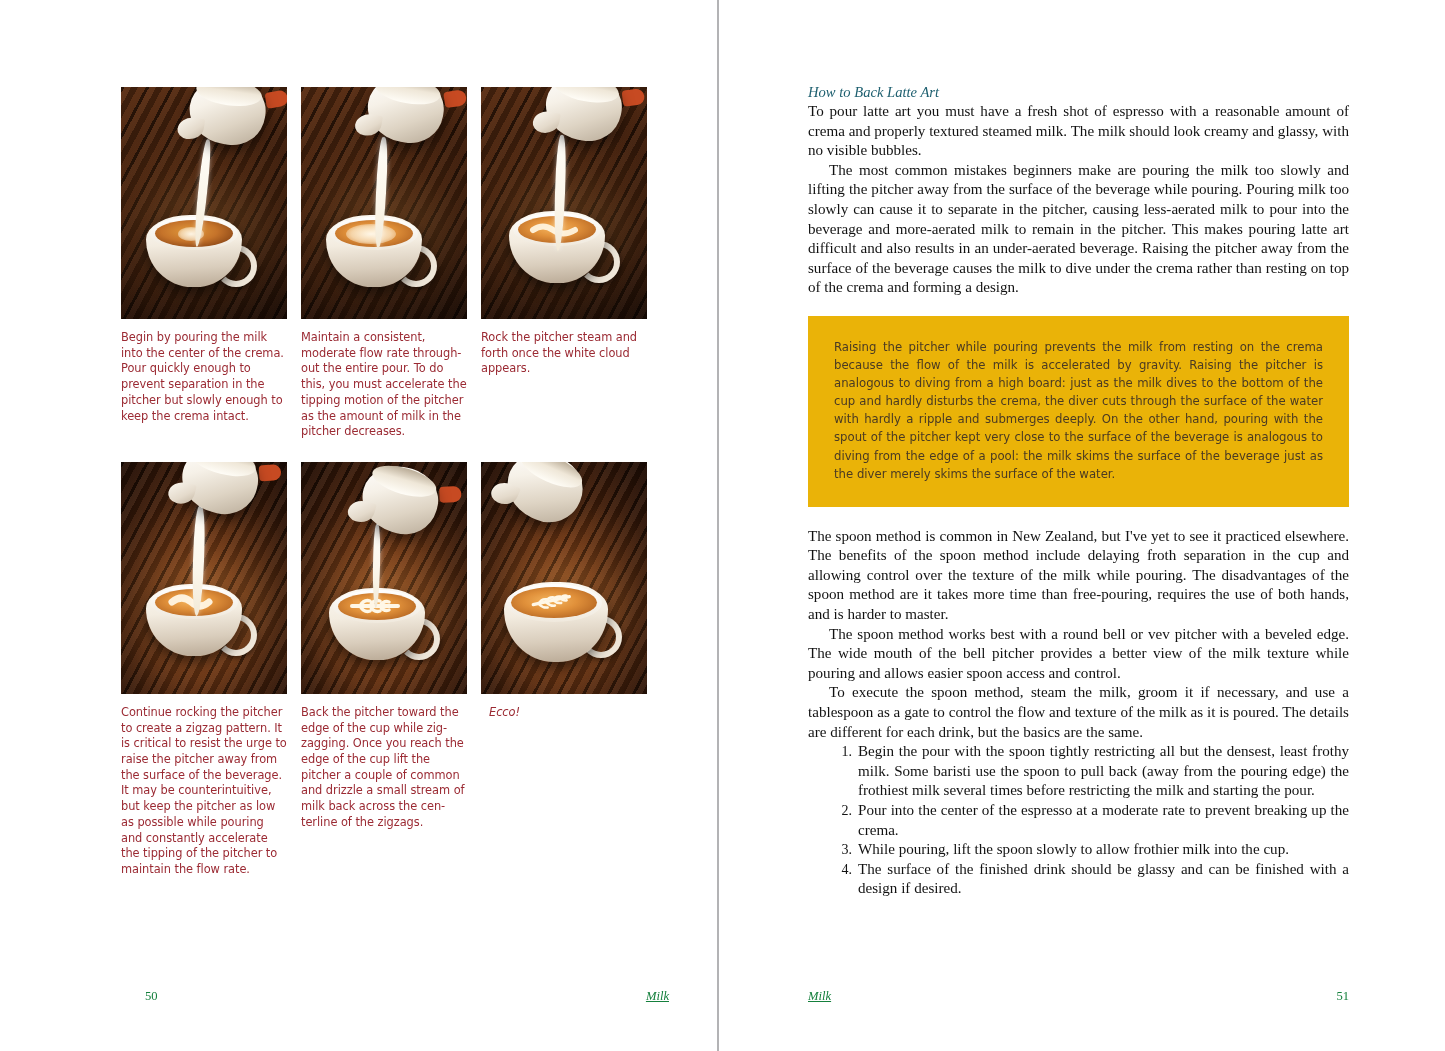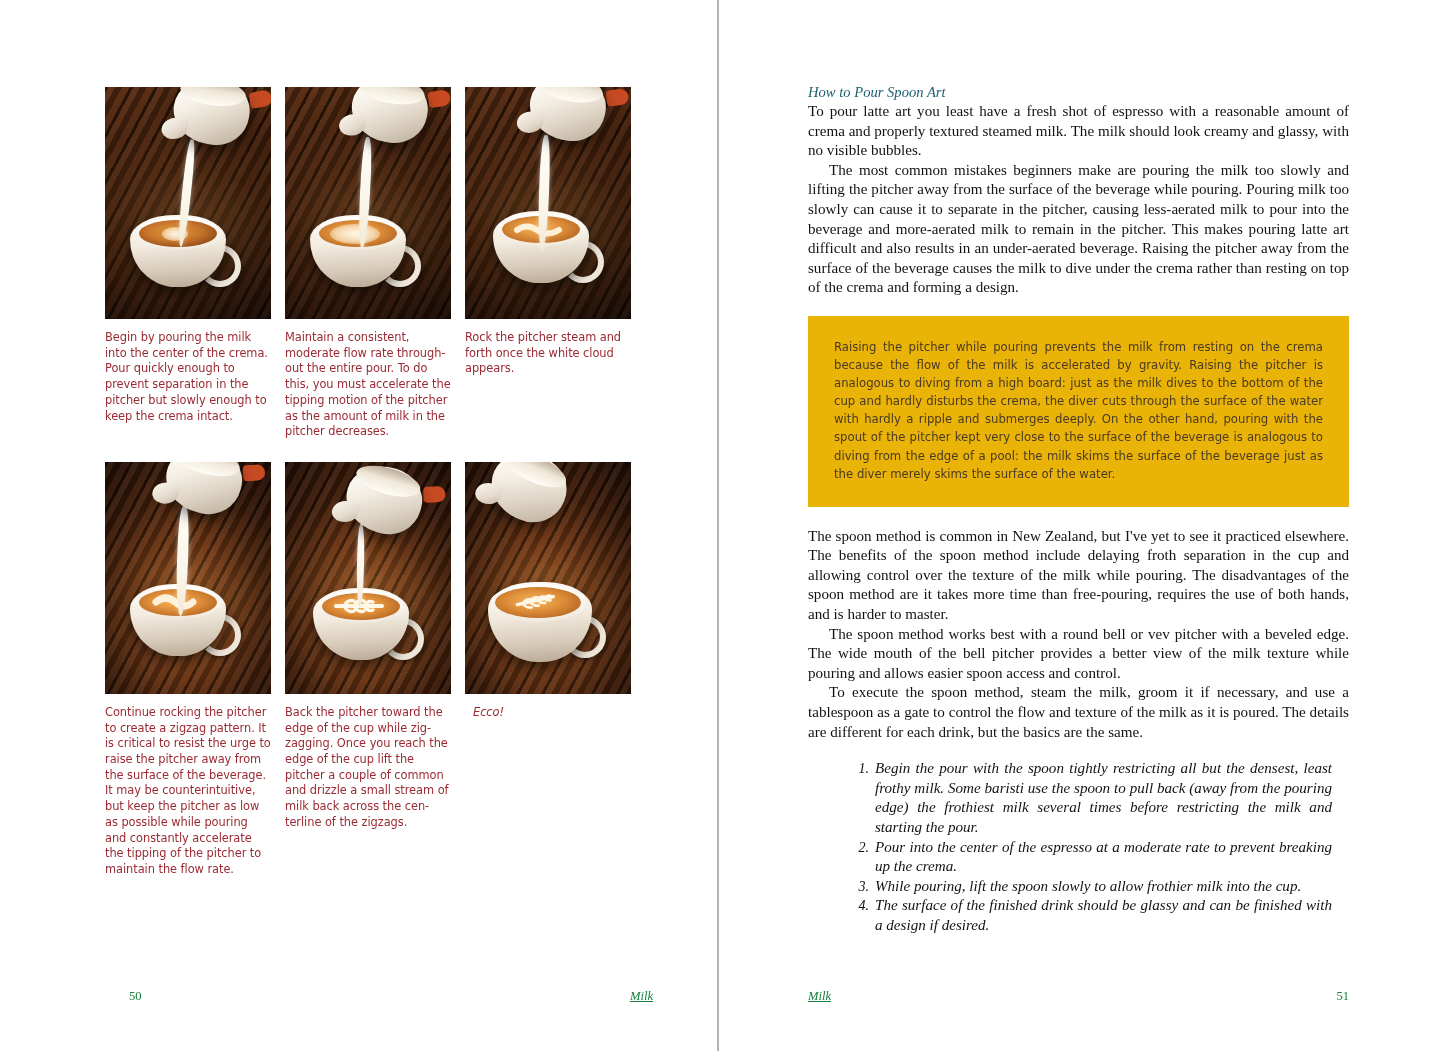--- a/index.html
+++ b/index.html
@@ -24,21 +24,21 @@
     left: 717px;
     top: 0;
     width: 2px;
     height: 1051px;
     background: #b3b3b5;
   }
 
   
   .page-left {
     position: absolute;
-    left: 0; top: 0;
+    left: 16px; top: 0;
     width: 717px; height: 1051px;
   }
   .photo-grid {
     position: absolute;
     left: 105px;
     top: 87px;
     width: 548px;
   }
   .photo-row { display: flex; gap: 14px; }
   .photo-row.second { margin-top: 22px; }
@@ -244,25 +244,24 @@
     margin: 0;
     font-family: "DejaVu Sans", sans-serif;
     font-size: 11.7px;
     line-height: 18.1px;
     color: #4a3a23;
     text-align: justify;
   }
   .spoon-wrap { margin-top: 20px; }
 
   ol.steps {
-    margin: 17px;
+    margin: 0;
     padding: 0;
     list-style: none;
     counter-reset: step;
-    font-style: italic;
   }
   ol.steps li {
     position: relative;
     counter-increment: step;
     padding-left: 50px;
     margin-top: 0;
     font-size: 15.1px;
     line-height: 19.6px;
     text-align: justify;
     color: #121212;
@@ -470,22 +469,22 @@
 
     <div class="footer">
       <div class="pg fl-num">50</div>
       <div class="rt fl-title">Milk</div>
     </div>
   </div>
 
   <div class="page-right">
     <div class="col">
 
-      <h2 class="sec">How to Pour Spoon Art</h2>
-      <p class="body">To pour latte art you least have a fresh shot of espresso with a reasonable amount of crema and properly textured steamed milk. The milk should look creamy and glassy, with no visible bubbles.</p>
+      <h2 class="sec">How to Back Latte Art</h2>
+      <p class="body">To pour latte art you must have a fresh shot of espresso with a reasonable amount of crema and properly textured steamed milk. The milk should look creamy and glassy, with no visible bubbles.</p>
       <p class="body indent">The most common mistakes beginners make are pouring the milk too slowly and lifting the pitcher away from the surface of the beverage while pouring. Pouring milk too slowly can cause it to separate in the pitcher, causing less-aerated milk to pour into the beverage and more-aerated milk to remain in the pitcher. This makes pouring latte art difficult and also results in an under-aerated beverage. Raising the pitcher away from the surface of the beverage causes the milk to dive under the crema rather than resting on top of the crema and forming a design.</p>
 
       <div class="sidebar-box">
         <p>Raising the pitcher while pouring prevents the milk from resting on the crema because the flow of the milk is accelerated by gravity. Raising the pitcher is analogous to diving from a high board: just as the milk dives to the bottom of the cup and hardly disturbs the crema, the diver cuts through the surface of the water with hardly a ripple and submerges deeply. On the other hand, pouring with the spout of the pitcher kept very close to the surface of the beverage is analogous to diving from the edge of a pool: the milk skims the surface of the beverage just as the diver merely skims the surface of the water.</p>
       </div>
 
       <div class="spoon-wrap">
         <p class="body">The spoon method is common in New Zealand, but I've yet to see it practiced elsewhere. The benefits of the spoon method include delaying froth separation in the cup and allowing control over the texture of the milk while pouring. The disadvantages of the spoon method are it takes more time than free-pouring, requires the use of both hands, and is harder to master.</p>
         <p class="body indent">The spoon method works best with a round bell or vev pitcher with a beveled edge. The wide mouth of the bell pitcher provides a better view of the milk texture while pouring and allows easier spoon access and control.</p>
         <p class="body indent">To execute the spoon method, steam the milk, groom it if necessary, and use a tablespoon as a gate to control the flow and texture of the milk as it is poured. The details are different for each drink, but the basics are the same.</p>

